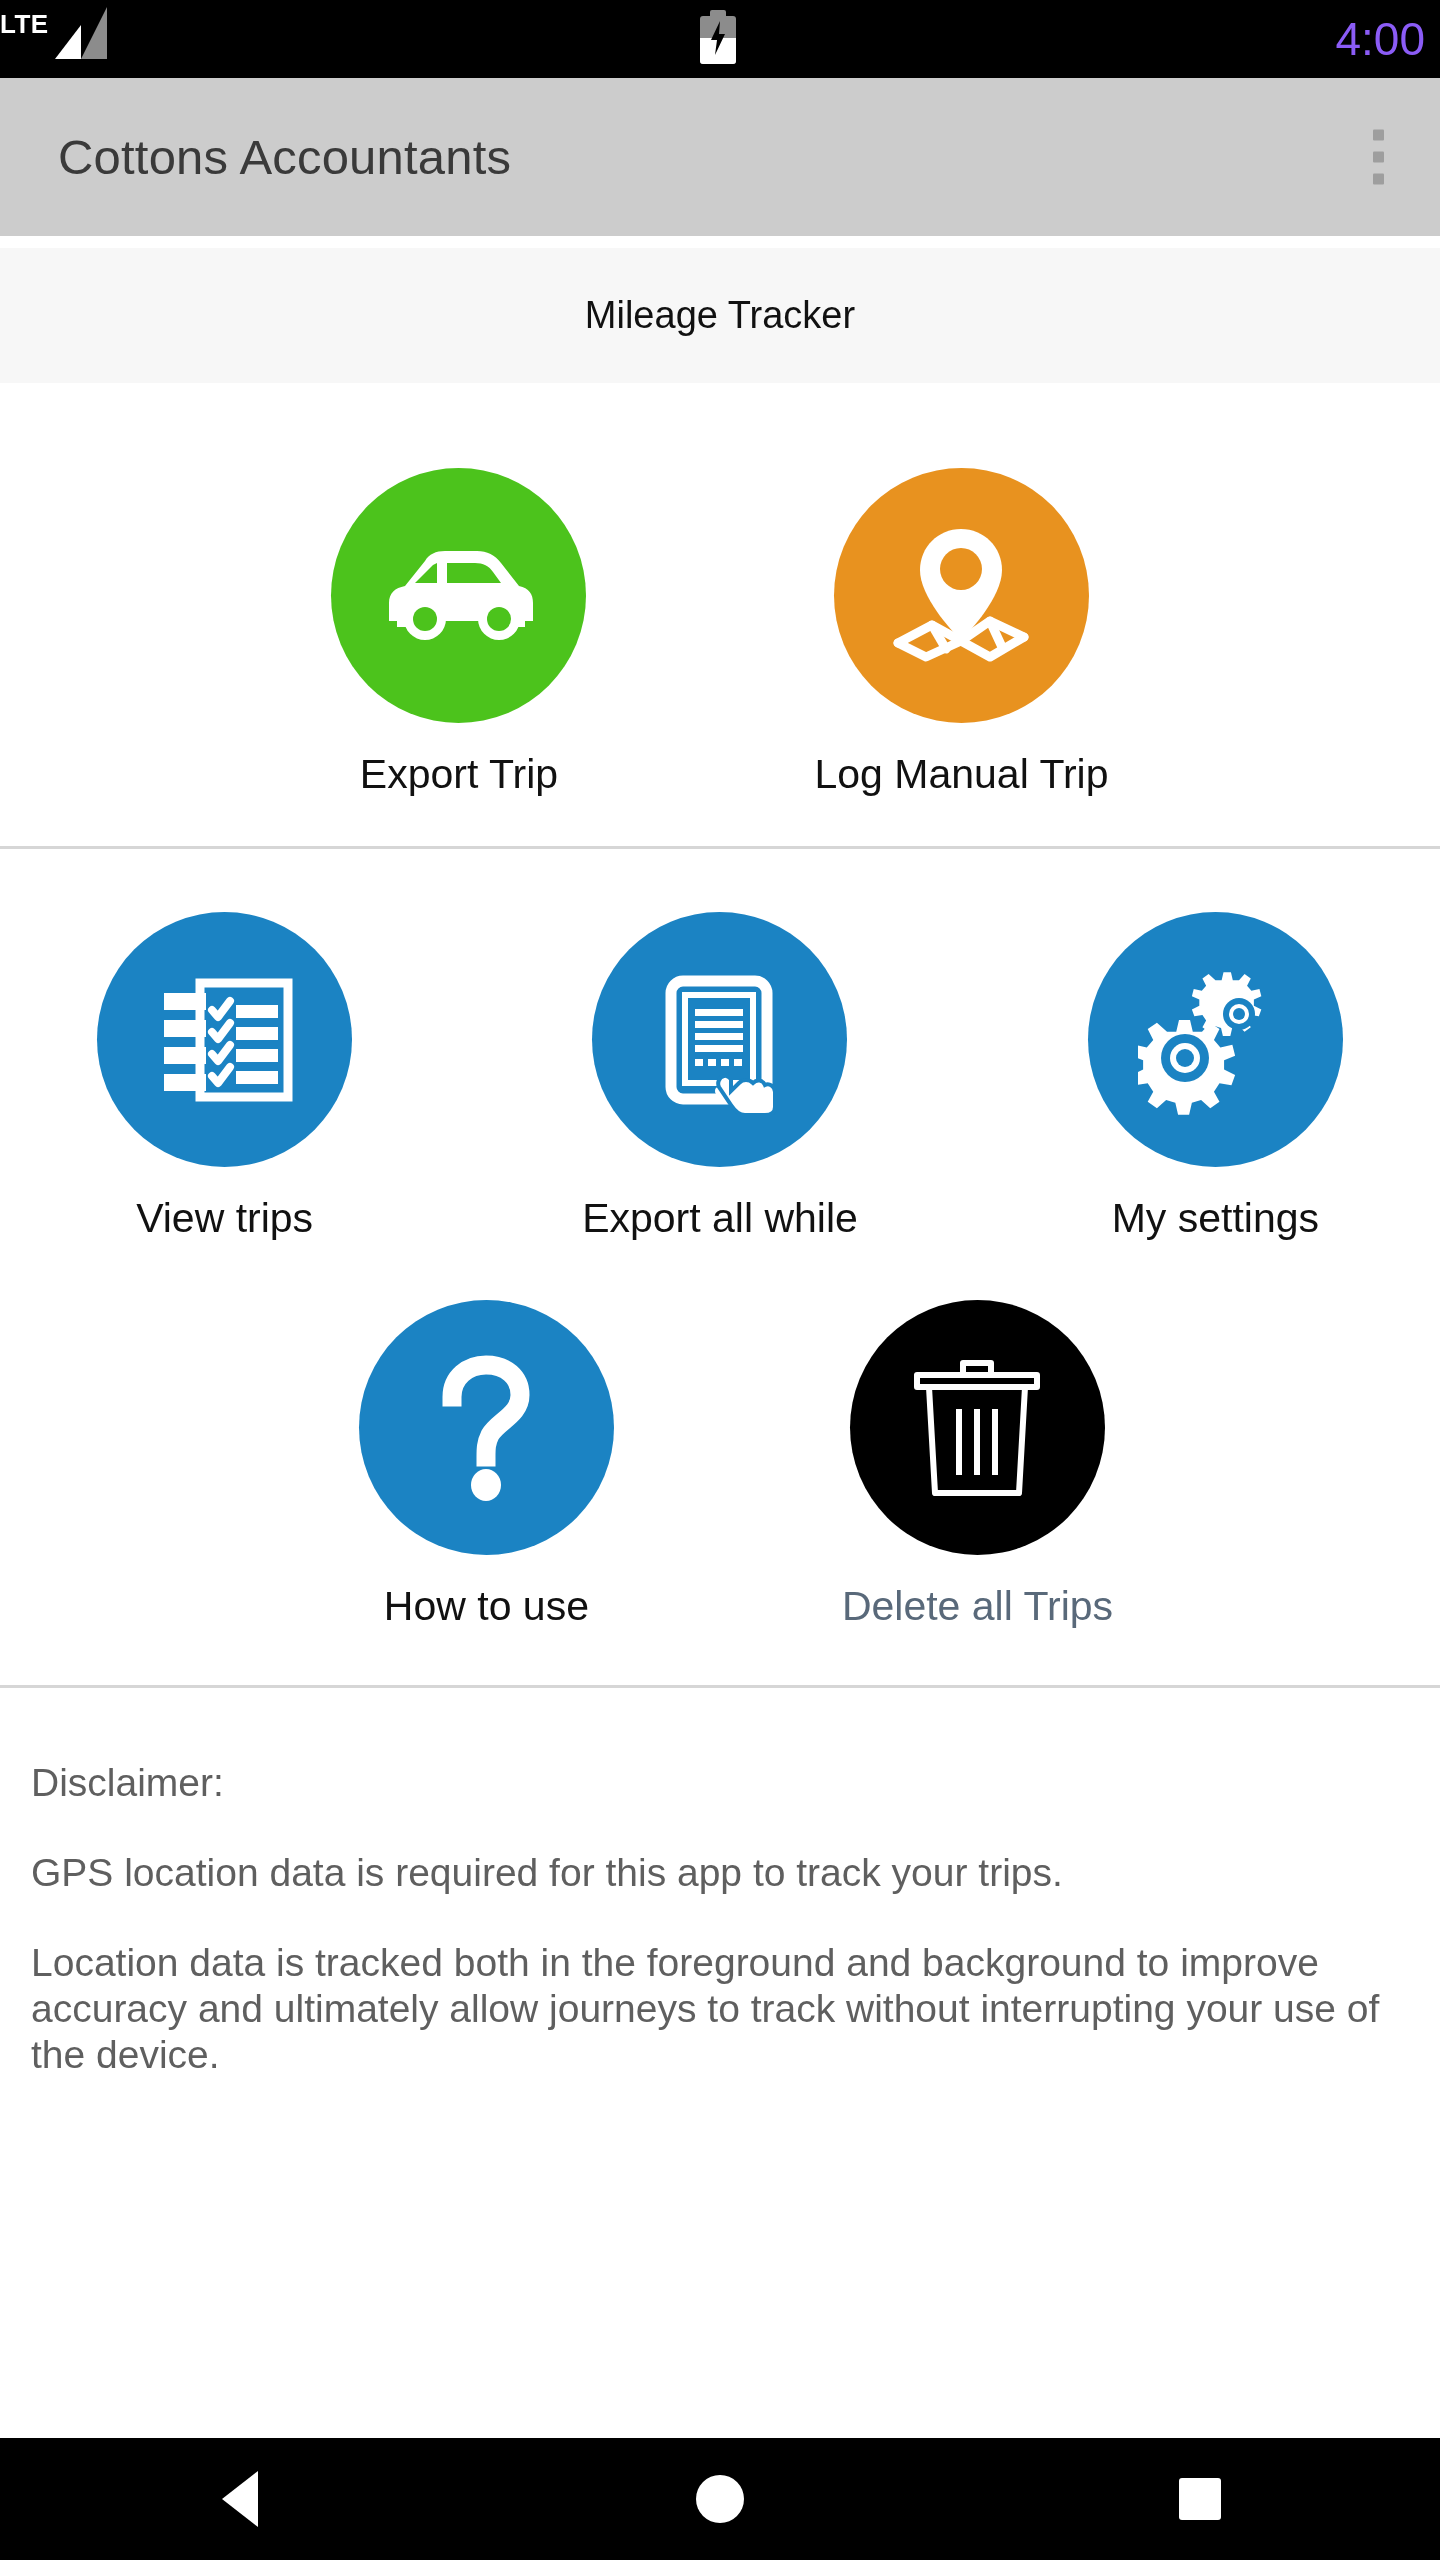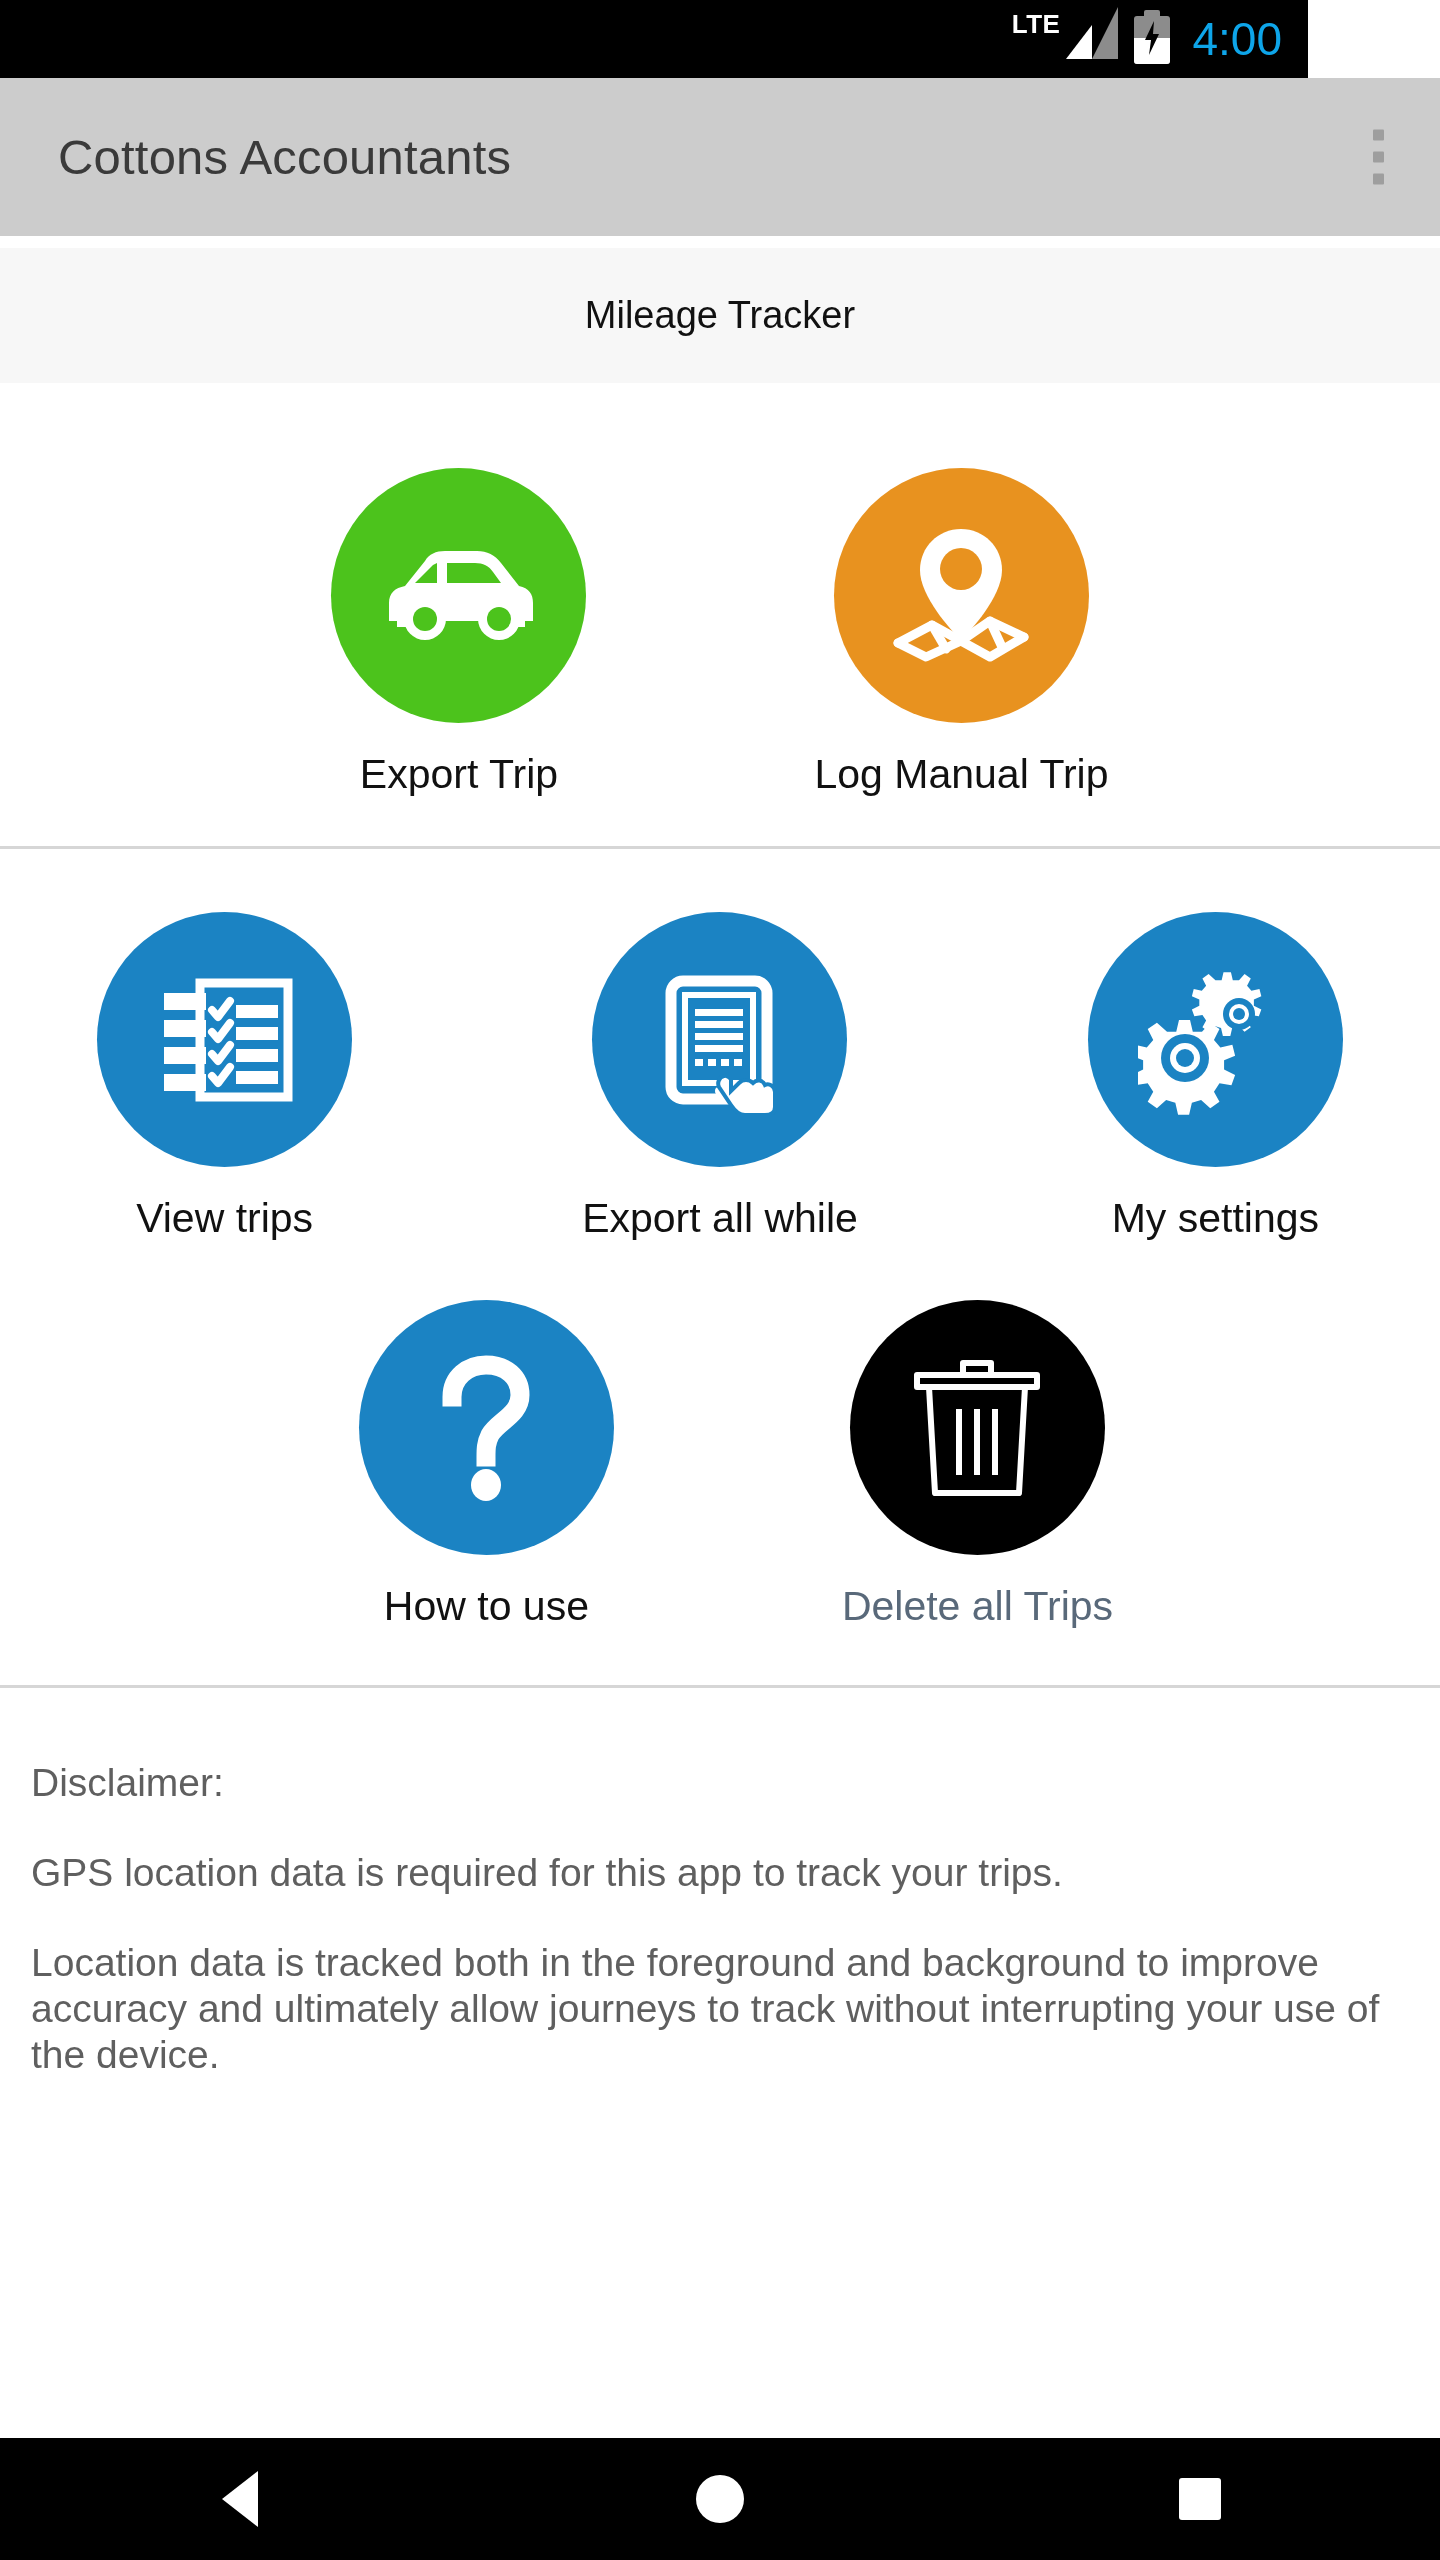--- a/index.html
+++ b/index.html
@@ -6,37 +6,37 @@
   html, body {
     width:1440px; height:2560px;
     background:#ffffff;
     font-family:"Liberation Sans", sans-serif;
     overflow:hidden;
   }
   #screen { position:relative; width:1440px; height:2560px; background:#ffffff; }
 
   
   .statusbar{
-    position:absolute; top:0; left:0; width:1308px; height:78px;
+    position:absolute; top:0; left:0; width:1440px; height:78px;
     background:#000000; display:flex; align-items:center;
-    justify-content:flex-end; padding-right:26px; gap:16px;
+    justify-content:space-between; padding-right:15px; gap:16px;
   }
   .sb-lte{ display:flex; align-items:flex-end; gap:4px; height:48px; }
   .sb-lte-text{ color:#ffffff; font-size:26px; font-weight:bold; line-height:1; margin-bottom:26px; letter-spacing:.5px;}
   .sig{ position:relative; width:54px; height:52px; margin-bottom:4px;}
   .sig .full{ position:absolute; right:0; bottom:0; width:0; height:0;
     border-left:26px solid transparent; border-bottom:52px solid #8c8c8c; }
   .sig .fill{ position:absolute; left:2px; bottom:0; width:0; height:0;
     border-left:26px solid transparent; border-bottom:34px solid #ffffff; }
   .battery{ position:relative; width:36px; height:54px; margin-bottom:4px; }
   .battery .cap{ position:absolute; top:0; left:10px; width:16px; height:7px; background:#8c8c8c; border-radius:2px 2px 0 0;}
   .battery .body{ position:absolute; top:6px; left:0; width:36px; height:48px; background:#8c8c8c; border-radius:3px; overflow:hidden;}
   .battery .level{ position:absolute; bottom:0; left:0; width:36px; height:26px; background:#ffffff;}
   .battery .bolt{ position:absolute; top:11px; left:9px; width:18px; height:34px; z-index:3;}
-  .sb-time{ color:#0ea5e9; font-size:46px; font-weight:400; line-height:1; margin-left:6px;}
+  .sb-time{ color:#8b5cf6; font-size:46px; font-weight:400; line-height:1; margin-left:6px;}
 
   
   .toolbar{
     position:absolute; top:78px; left:0; width:1440px; height:158px;
     background:#cccccc; display:flex; align-items:center;
   }
   .toolbar-title{ margin-left:58px; font-size:49px; color:#3a3a3a; font-weight:400; letter-spacing:.2px;}
   .overflow{ position:absolute; right:48px; top:50%; transform:translateY(-50%);
     display:flex; flex-direction:column; gap:11px; padding:8px; cursor:pointer;}
   .overflow span{ display:block; width:11px; height:11px; background:#9e9e9e; border-radius:1px;}

